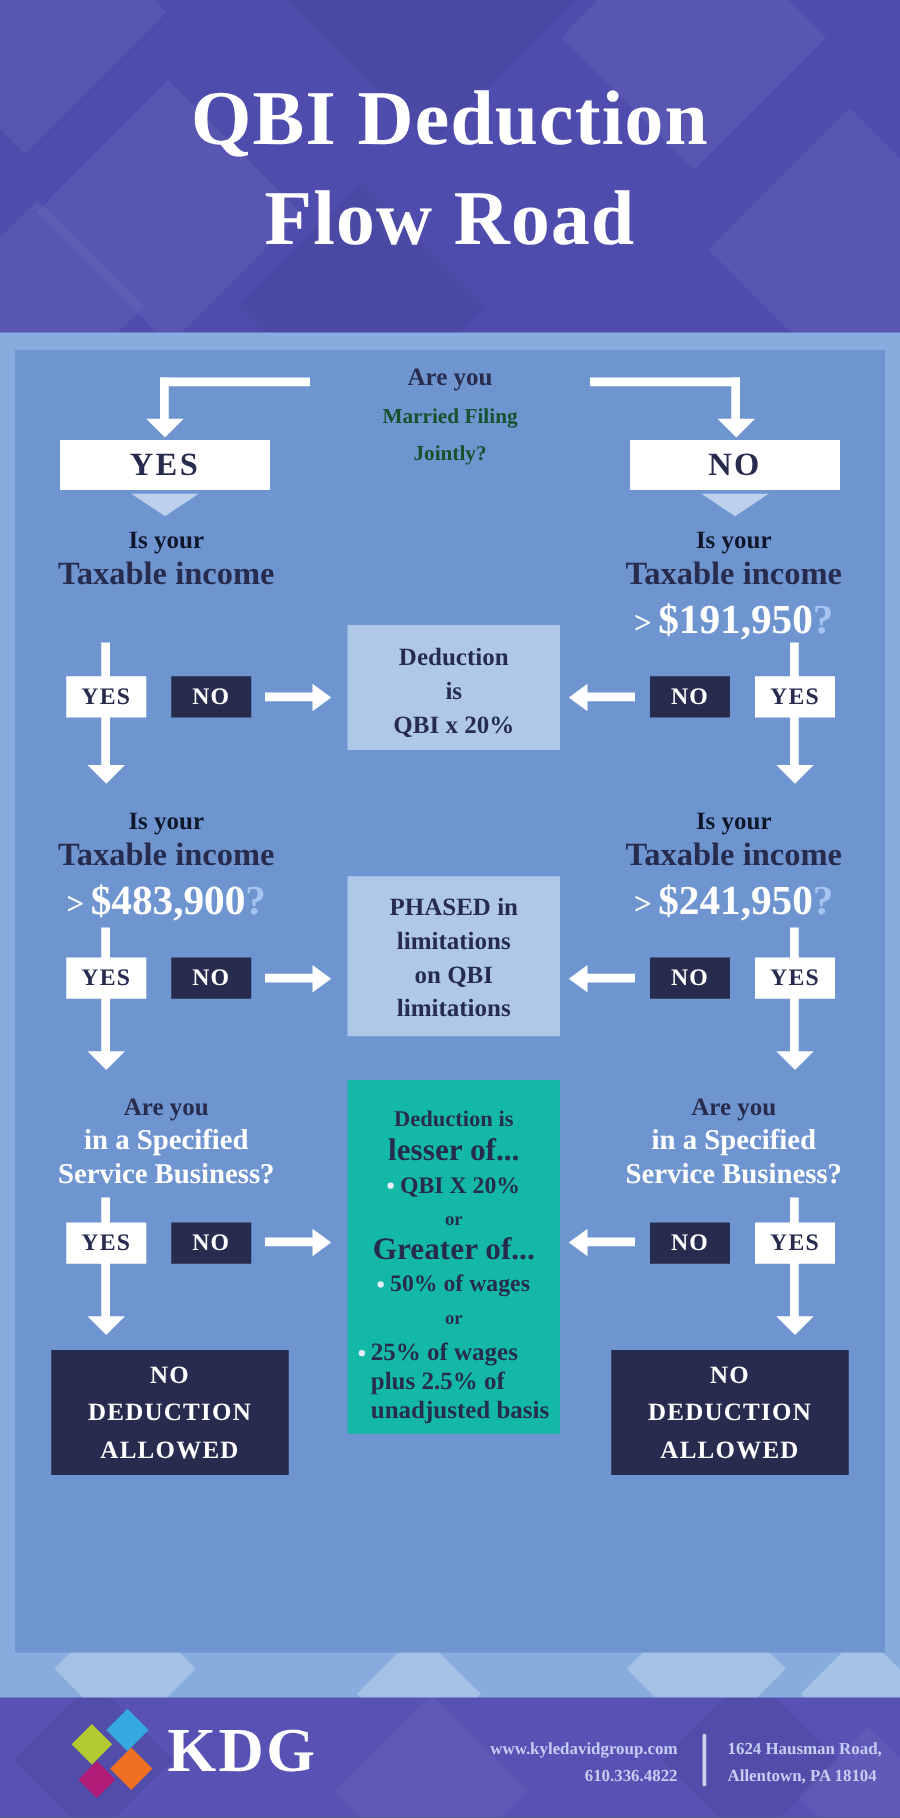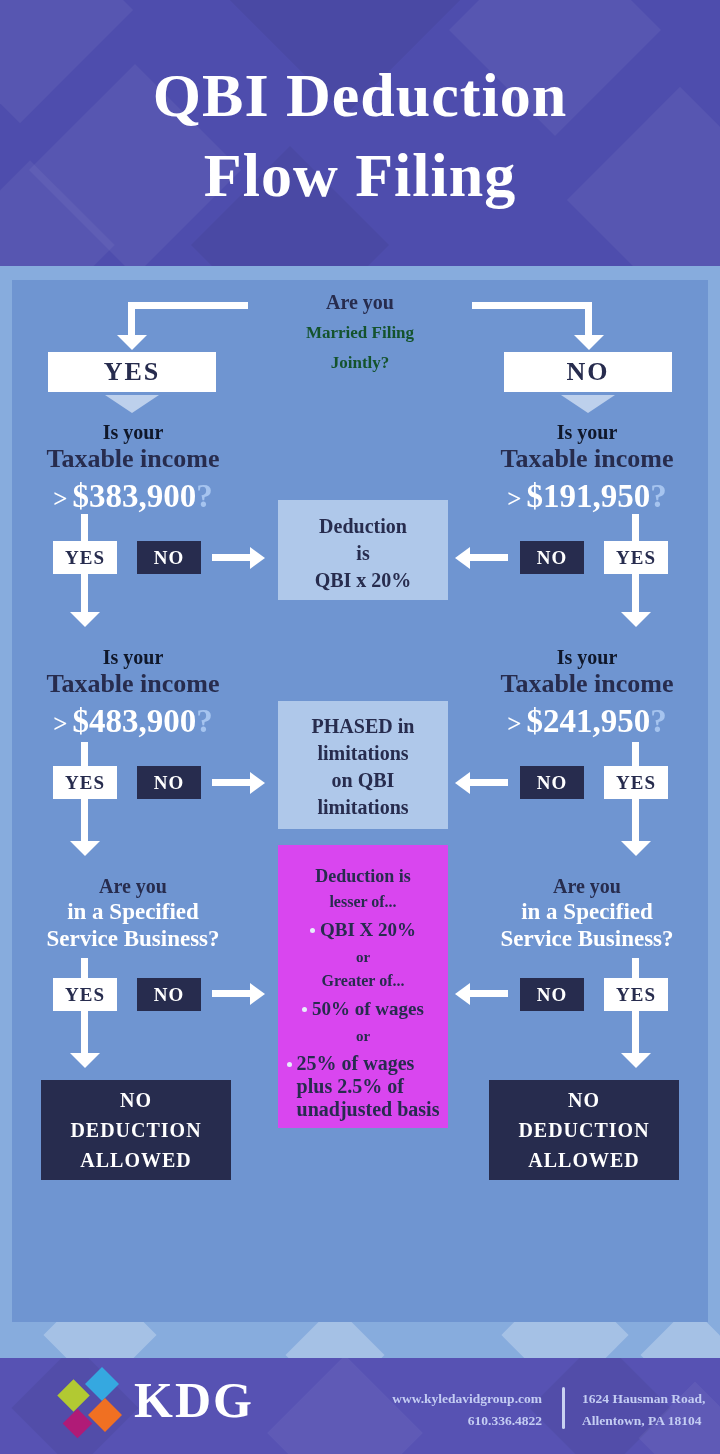--- a/index.html
+++ b/index.html
@@ -38,23 +38,23 @@
   .q-sub-w{font-size:23px;color:#ffffff;line-height:27px;}
   .q-amount{font-size:33px;color:#ffffff;line-height:40px;margin-top:2px;white-space:nowrap;}
   .q-amount .gt{font-size:25px;margin-right:5px;}
   .q-amount .qm{color:#a6c4ef;}
   .rootq{position:absolute;left:250px;top:289px;width:220px;text-align:center;font-weight:800;z-index:4;}
   .rootq .l1{font-size:20px;color:#272c4e;line-height:26px;margin-bottom:3px;}
   .rootq .l2{font-size:17px;color:#14532d;line-height:30px;text-align:center;}
   .centerbox{position:absolute;left:278px;width:170px;background:#afc8ea;color:#272c4e;
              text-align:center;font-weight:800;z-index:4;}
   .cb-line{font-size:20px;line-height:27px;}
-  .cb3{background:#d946ef;}
+  .cb3{background:#14b8a6;margin-top:19px;}
   .cb3-intro{font-size:18px;line-height:22px;}
-  .cb3-h{font-size:16px;line-height:24px;margin-top:3px;}
+  .cb3-h{font-size:25px;line-height:24px;margin-top:3px;}
   .cb3-item{font-size:19px;line-height:23px;margin-top:4px;}
   .cb3-or{font-size:15px;line-height:18px;margin-top:7px;margin-bottom:3px;}
   .cb3-item3{display:inline-block;text-align:left;font-size:20px;line-height:23px;margin-top:4px;}
   .dot{display:inline-block;width:5px;height:5px;border-radius:50%;background:#e7eefb;
        vertical-align:3px;margin-right:5px;}
   .resultbox{position:absolute;width:190px;height:100px;background:#272c4e;color:#ffffff;
              display:flex;flex-direction:column;align-items:center;justify-content:center;
              font-weight:800;font-size:20px;line-height:30px;letter-spacing:1px;z-index:4;}
   .notebox{position:absolute;left:42px;top:1227px;width:636px;height:90px;background:#a8c3e7;z-index:4;}
   .note-text{padding:12px 22px;font-size:16px;line-height:22px;font-weight:700;color:#272c4e;}
@@ -73,21 +73,21 @@
 
   <div class="abs header">
     <div class="dmd light" style="left:-60px;top:-70px;width:160px;height:160px;"></div>
     <div class="dmd light" style="left:60px;top:95px;width:150px;height:150px;"></div>
     <div class="dmd dark" style="left:260px;top:-90px;width:170px;height:170px;"></div>
     <div class="dmd light" style="left:480px;top:-45px;width:150px;height:150px;"></div>
     <div class="dmd light" style="left:600px;top:120px;width:160px;height:160px;"></div>
     <div class="dmd dark" style="left:220px;top:175px;width:140px;height:140px;"></div>
     <div class="dmd light" style="left:-30px;top:185px;width:120px;height:120px;"></div>
     <div class="title-line" style="top:60px;">QBI Deduction</div>
-    <div class="title-line" style="top:140px;">Flow Filing</div>
+    <div class="title-line" style="top:140px;">Flow Road</div>
   </div>
 
   <div class="dmd band" style="left:60px;top:1295px;width:80px;height:80px;"></div>
   <div class="dmd band" style="left:300px;top:1320px;width:70px;height:70px;"></div>
   <div class="dmd band" style="left:520px;top:1290px;width:90px;height:90px;"></div>
   <div class="dmd band" style="left:655px;top:1320px;width:70px;height:70px;"></div>
   <div class="panel"></div>
 
   <div class="rootq">
     <div class="l1">Are you</div>
@@ -103,21 +103,20 @@
   <div class="tri down-w" style="left:574px;top:335px;"></div>
 
   <div class="bigbox" style="left:48px;top:352px;">YES</div>
   <div class="bigbox" style="left:504px;top:352px;">NO</div>
   <div class="tri down-soft" style="left:105px;top:395px;"></div>
   <div class="tri down-soft" style="left:561px;top:395px;"></div>
 
   <div class="qblock" style="left:13px;top:420px;">
     <div class="q-intro">Is your</div>
     <div class="q-subject">Taxable income</div>
-    <div class="q-amount"><span class="gt">&gt;</span><span>$383,900</span><span class="qm">?</span></div>
   </div>
   <div class="qblock" style="left:467px;top:420px;">
     <div class="q-intro">Is your</div>
     <div class="q-subject">Taxable income</div>
     <div class="q-amount"><span class="gt">&gt;</span><span>$191,950</span><span class="qm">?</span></div>
   </div>
 
   <div class="wline" style="left:81px;top:514px;width:7px;height:100px;"></div>
   <div class="tri down-w" style="left:70px;top:612px;"></div>
   <div class="wline" style="left:632px;top:514px;width:7px;height:100px;"></div>

